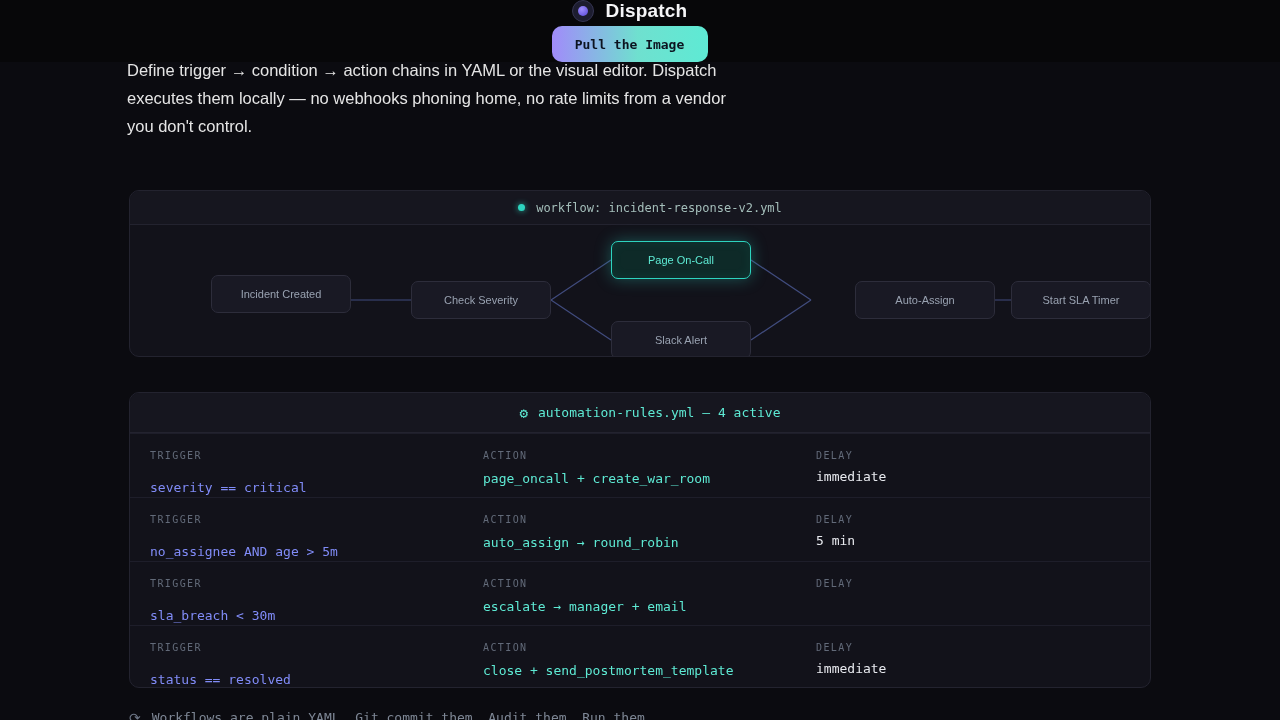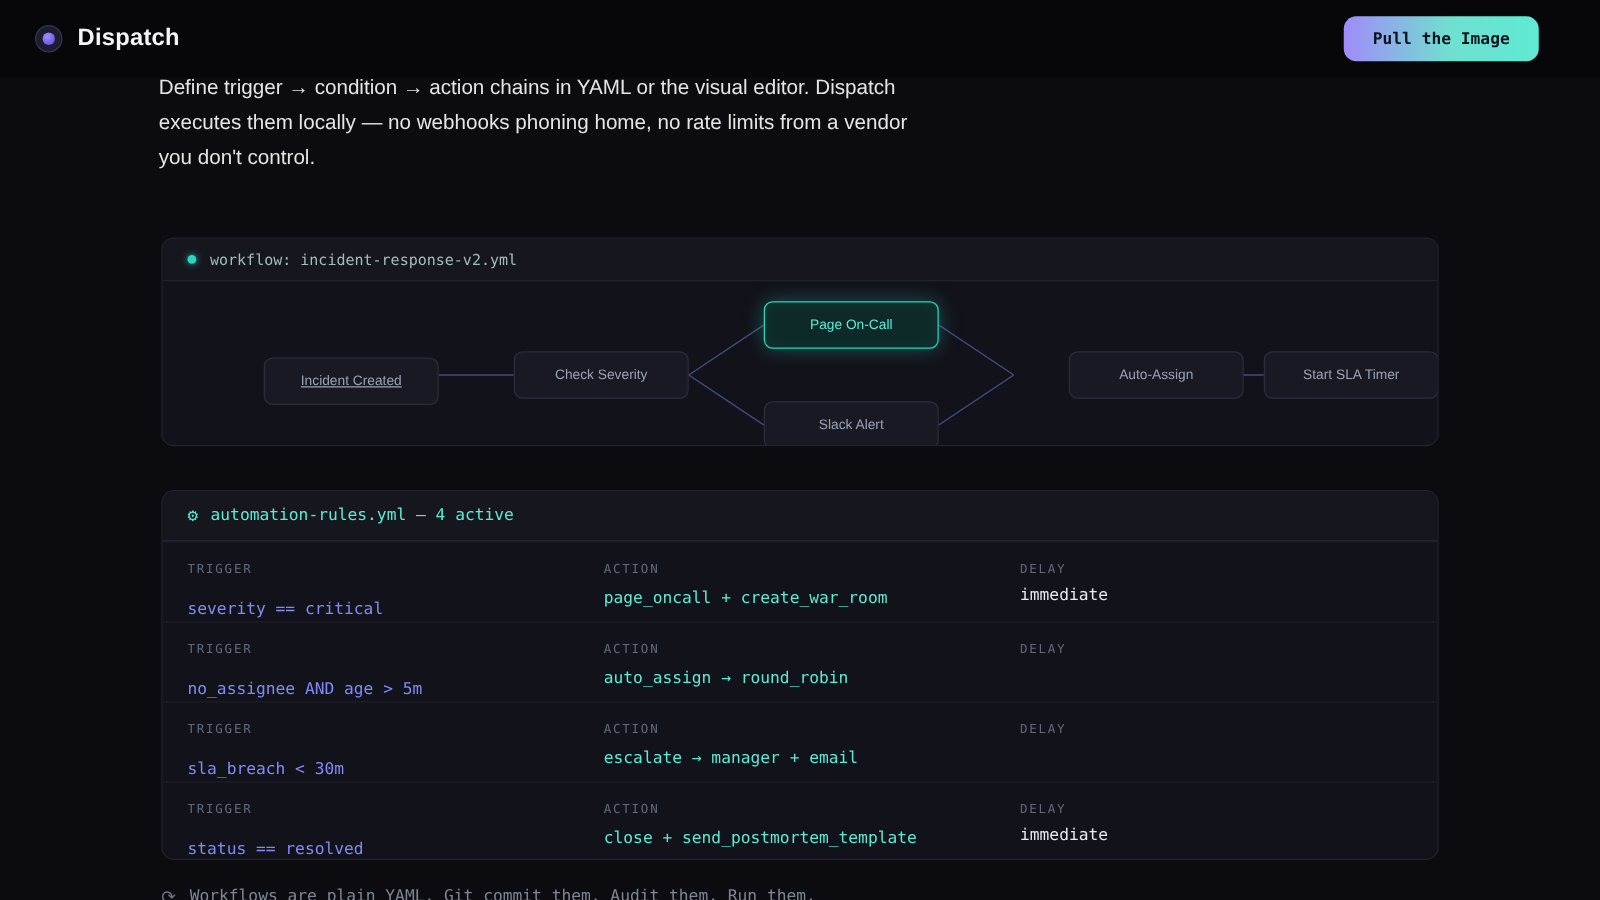--- a/index.html
+++ b/index.html
@@ -2,56 +2,56 @@
 <html><head>
 <meta charset="utf-8">
 <style>
   * { margin:0; padding:0; box-sizing:border-box; }
   html,body { width:1280px; height:720px; overflow:hidden; background:#0b0b10;
               font-family:"Liberation Sans", sans-serif; position:relative; }
 
   
   .navbar { position:fixed; top:0; left:0; width:1280px; height:62px; background:#070709;
             display:flex; align-items:center; justify-content:space-between;
-            padding:0 49px 0 28px; z-index:20; }
+            padding:0 49px 0 28px; z-index:20;flex-direction:column; }
   .brand { display:flex; align-items:center; gap:12px; }
   .logo { width:22px; height:22px; border-radius:50%; background:#1d1d30; border:1px solid #353552;
           position:relative; flex:0 0 auto; }
   .logo::after { content:""; position:absolute; inset:5px; border-radius:50%;
                  background:radial-gradient(circle at 38% 32%, #a08fff, #5747d6); }
   .brand-title { font-size:19px; font-weight:700; color:#f5f5f7; letter-spacing:.2px; }
   .cta { width:156px; height:36px; border:none; border-radius:10px; cursor:pointer;
          background:linear-gradient(90deg, #a18bfa 0%, #6fe0cf 55%, #5eead4 100%);
          color:#0c1420; font-family:"DejaVu Sans Mono", monospace; font-size:13px; font-weight:700; }
 
   
   .hero { position:absolute; top:56px; left:127px; width:680px; z-index:1; }
   .hero div { font-size:16.5px; line-height:28px; color:#e5e5e5; }
 
   
   .card { position:absolute; left:129px; width:1022px; background:#12121a;
           border:1px solid #23232f; border-radius:10px; overflow:hidden; z-index:1; }
   .card-header { background:#16161f; border-bottom:1px solid #23232f;
                  display:flex; align-items:center; padding-left:20px;
-                 font-family:"DejaVu Sans Mono", monospace; }
+                 font-family:"DejaVu Sans Mono", monospace;justify-content:center; }
 
   
   .wf-card { top:190px; height:167px; }
   .wf-card .card-header { height:34px; font-size:12px; color:#a4beba; gap:11px; }
   .status-dot { width:7px; height:7px; border-radius:50%; background:#2dd4bf;
                 box-shadow:0 0 6px rgba(45,212,191,.8); }
   .wf-body { position:absolute; inset:0; }
   .wires { position:absolute; inset:0; z-index:0; }
   .node { position:absolute; width:140px; height:38px; background:#191924;
           border:1px solid #2d2d3b; border-radius:7px; z-index:2;
           display:flex; align-items:center; justify-content:center;
           font-size:11px; color:#99a2b1; }
   .node.hl { background:#0e2a28; border:1px solid #2dd4bf; color:#5eead4;
              box-shadow:0 0 16px rgba(45,212,191,.35), inset 0 0 12px rgba(45,212,191,.07); }
-  .n1{left:81px;  top:95px;text-decoration:underline;} .n2{left:281px; top:90px;} .n3{left:481px; top:50px;}
+  .n1{left:81px;  top:84px;} .n2{left:281px; top:90px;} .n3{left:481px; top:50px;}
   .n4{left:481px; top:130px;} .n5{left:681px; top:90px;margin-left:44px;} .n6{left:881px; top:90px;}
 
   
   .rules-card { top:392px; height:296px; }
   .rules-card .card-header { height:40px; font-size:13px; color:#5eead4; gap:10px; }
   .gear { font-size:14px; color:#5eead4; line-height:1; }
   .rule-row { display:grid; grid-template-columns:333px 333px 1fr; height:64px;
               padding:16px 0 0 20px; border-top:1px solid #1e1e2a; }
   .cell-label { font-family:"DejaVu Sans Mono", monospace; font-size:10px;
                 letter-spacing:1.4px; color:#626a79; margin-bottom:8px; }
@@ -134,20 +134,21 @@
     <div>
       <div class="cell-label">TRIGGER</div>
       <div class="cell-value v-trigger">no_assignee AND age &gt; 5m</div>
     </div>
     <div>
       <div class="cell-label">ACTION</div>
       <div class="cell-value v-action">auto_assign → round_robin</div>
     </div>
     <div>
       <div class="cell-label">DELAY</div>
+      <div class="cell-value v-delay">5 min</div>
     </div>
   </div>
 
   <div class="rule-row">
     <div>
       <div class="cell-label">TRIGGER</div>
       <div class="cell-value v-trigger">sla_breach &lt; 30m</div>
     </div>
     <div>
       <div class="cell-label">ACTION</div>

